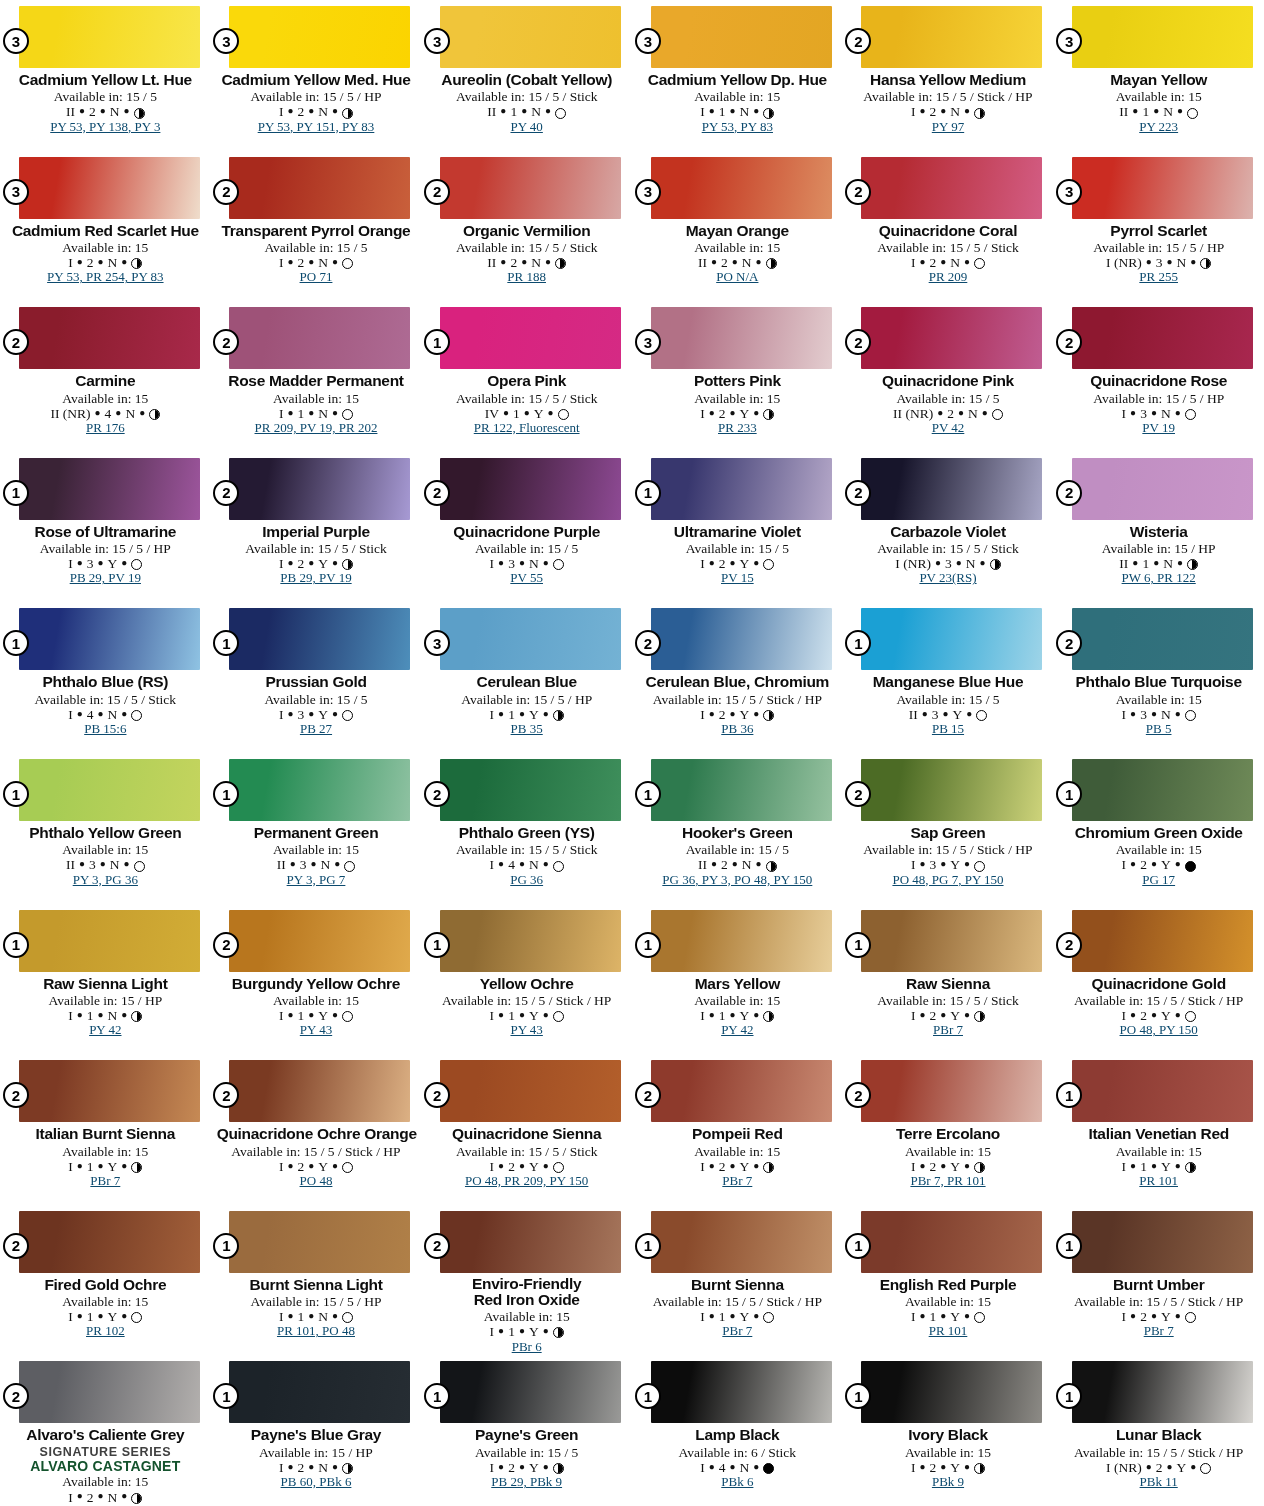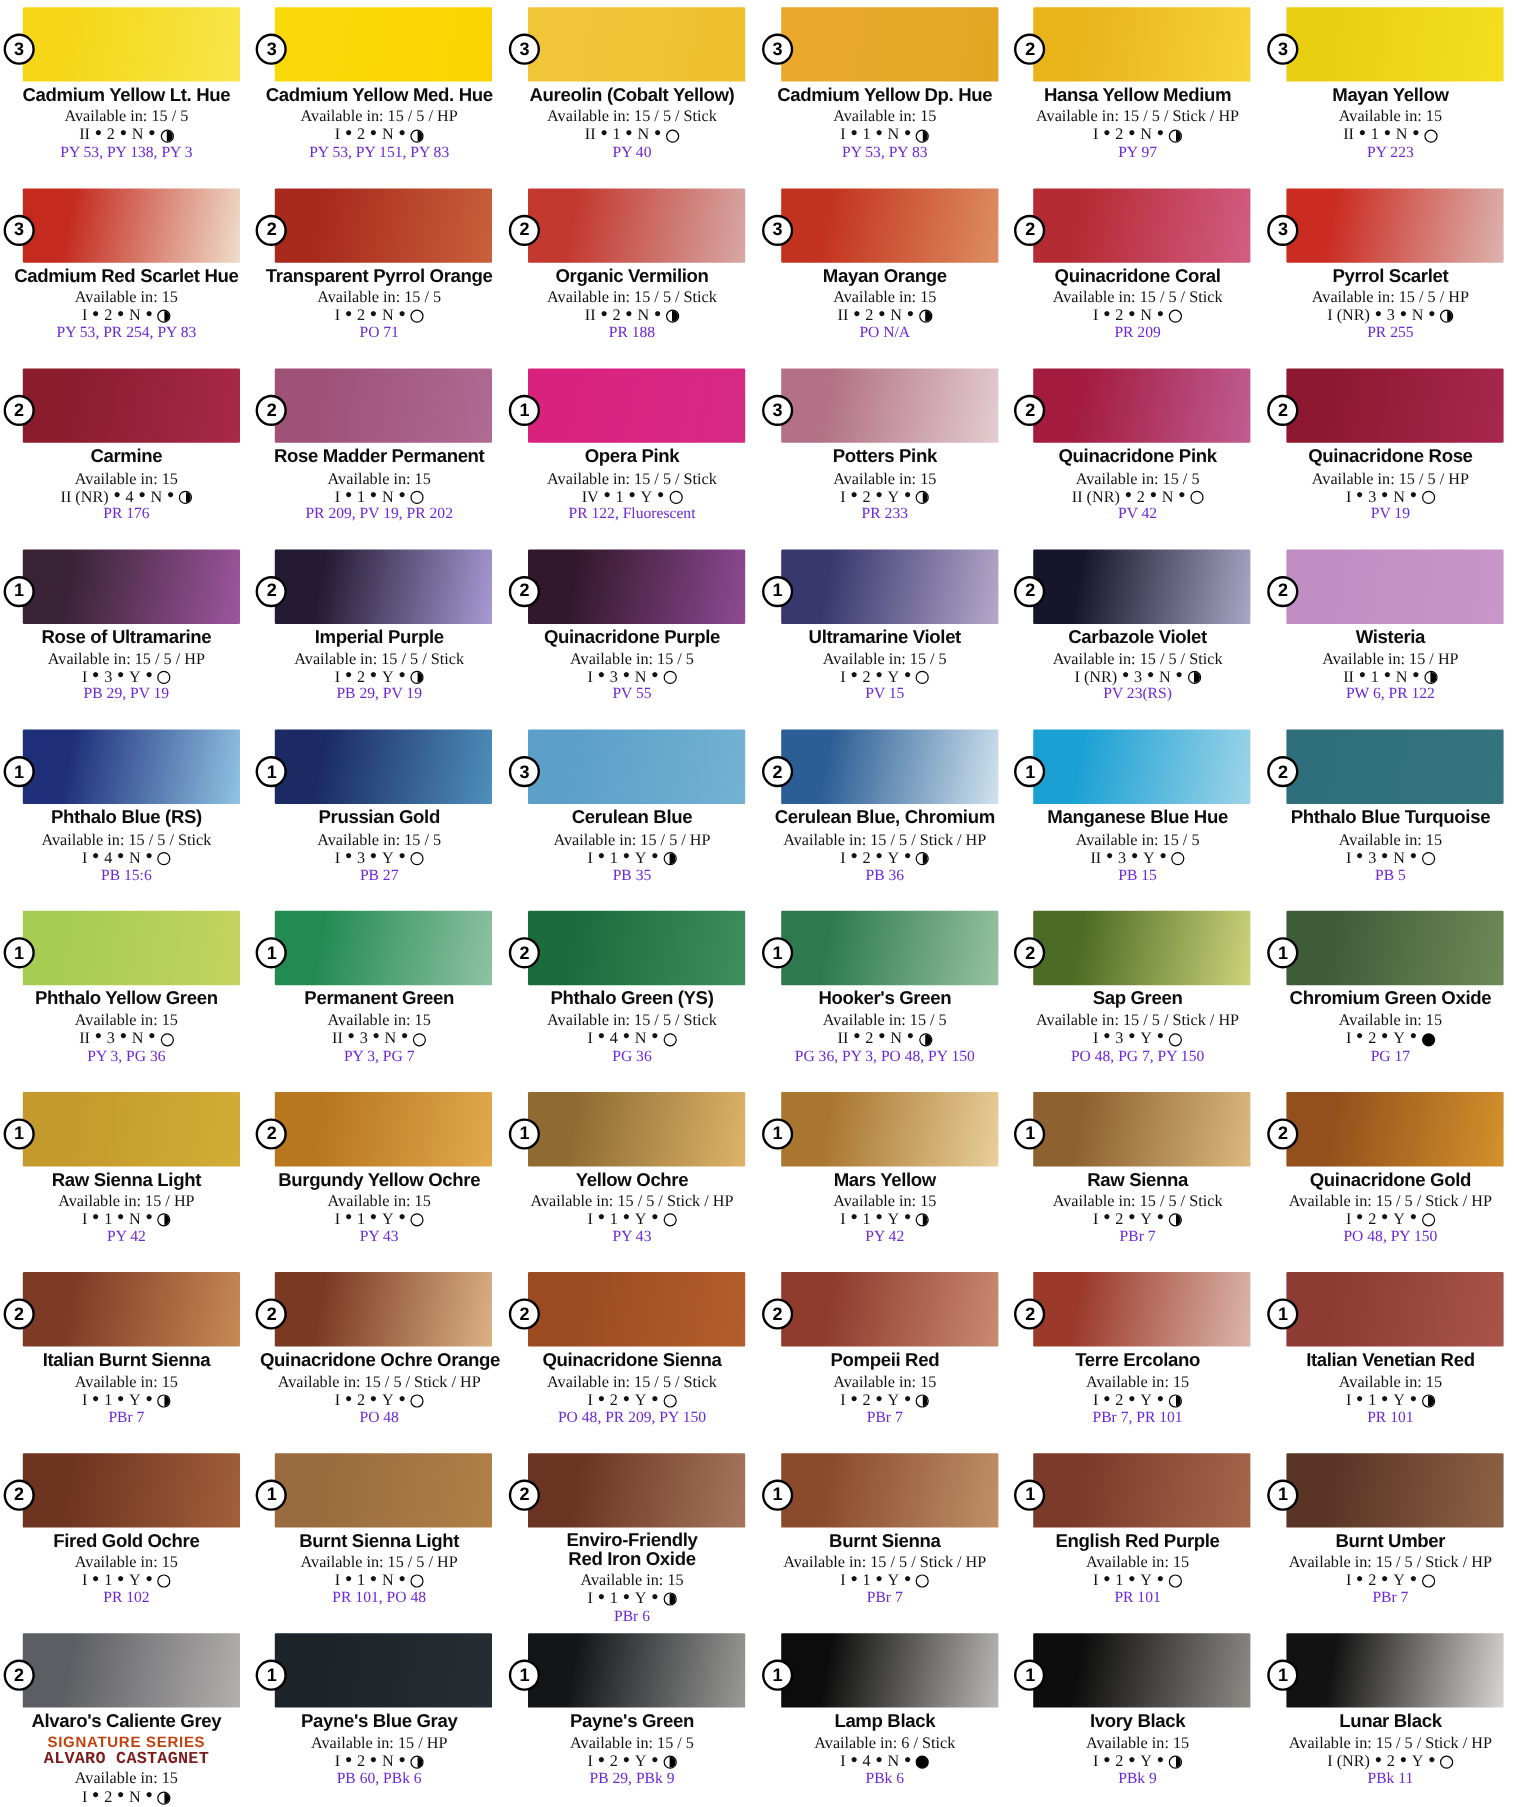--- a/index.html
+++ b/index.html
@@ -67,28 +67,28 @@
     color:#0d0d0d;
     margin-bottom:1px;
     white-space:nowrap;
   }
   .pname.two-line{white-space:normal;line-height:1.05;}
   .sig{
     font-family:"Liberation Sans", sans-serif;
     font-weight:bold;
     font-size:12.5px;
     letter-spacing:0.6px;
-    color:#c2410c;
+    color:#404040;
   }
   .artist{
-    font-family:Liberation Mono, monospace;
+    font-family:Liberation Sans, sans-serif;
     font-weight:bold;
     font-size:14px;
     letter-spacing:0.2px;
-    color:#7f1d1d;
+    color:#14532d;
   }
   .avail{
     font-family:"Liberation Serif", serif;
     font-size:13.5px;
     color:#111;
   }
   .specs{
     font-family:"Liberation Serif", serif;
     font-size:13.5px;
     color:#111;
@@ -114,21 +114,22 @@
     content:"";
     position:absolute;
     right:0;top:0;
     width:50%;height:100%;
     background:#000;
   }
   .gran.full{background:#000;}
   .pigments{
     font-family:"Liberation Serif", serif;
     font-size:13px;
-    color:#6d28d9;
+    color:#0c4a6e;
+    text-decoration:underline;
   }
 </style>
 </head>
 <body>
 
 <div class="chart" id="chart">
     <div class="cell">
       <div class="swatch-wrap">
         <div class="swatch" style="background: linear-gradient(100deg, rgb(245, 215, 23) 0%, rgb(245, 215, 23) 22%, rgb(248, 230, 74) 100%);"></div>
         <div class="badge">3</div>

